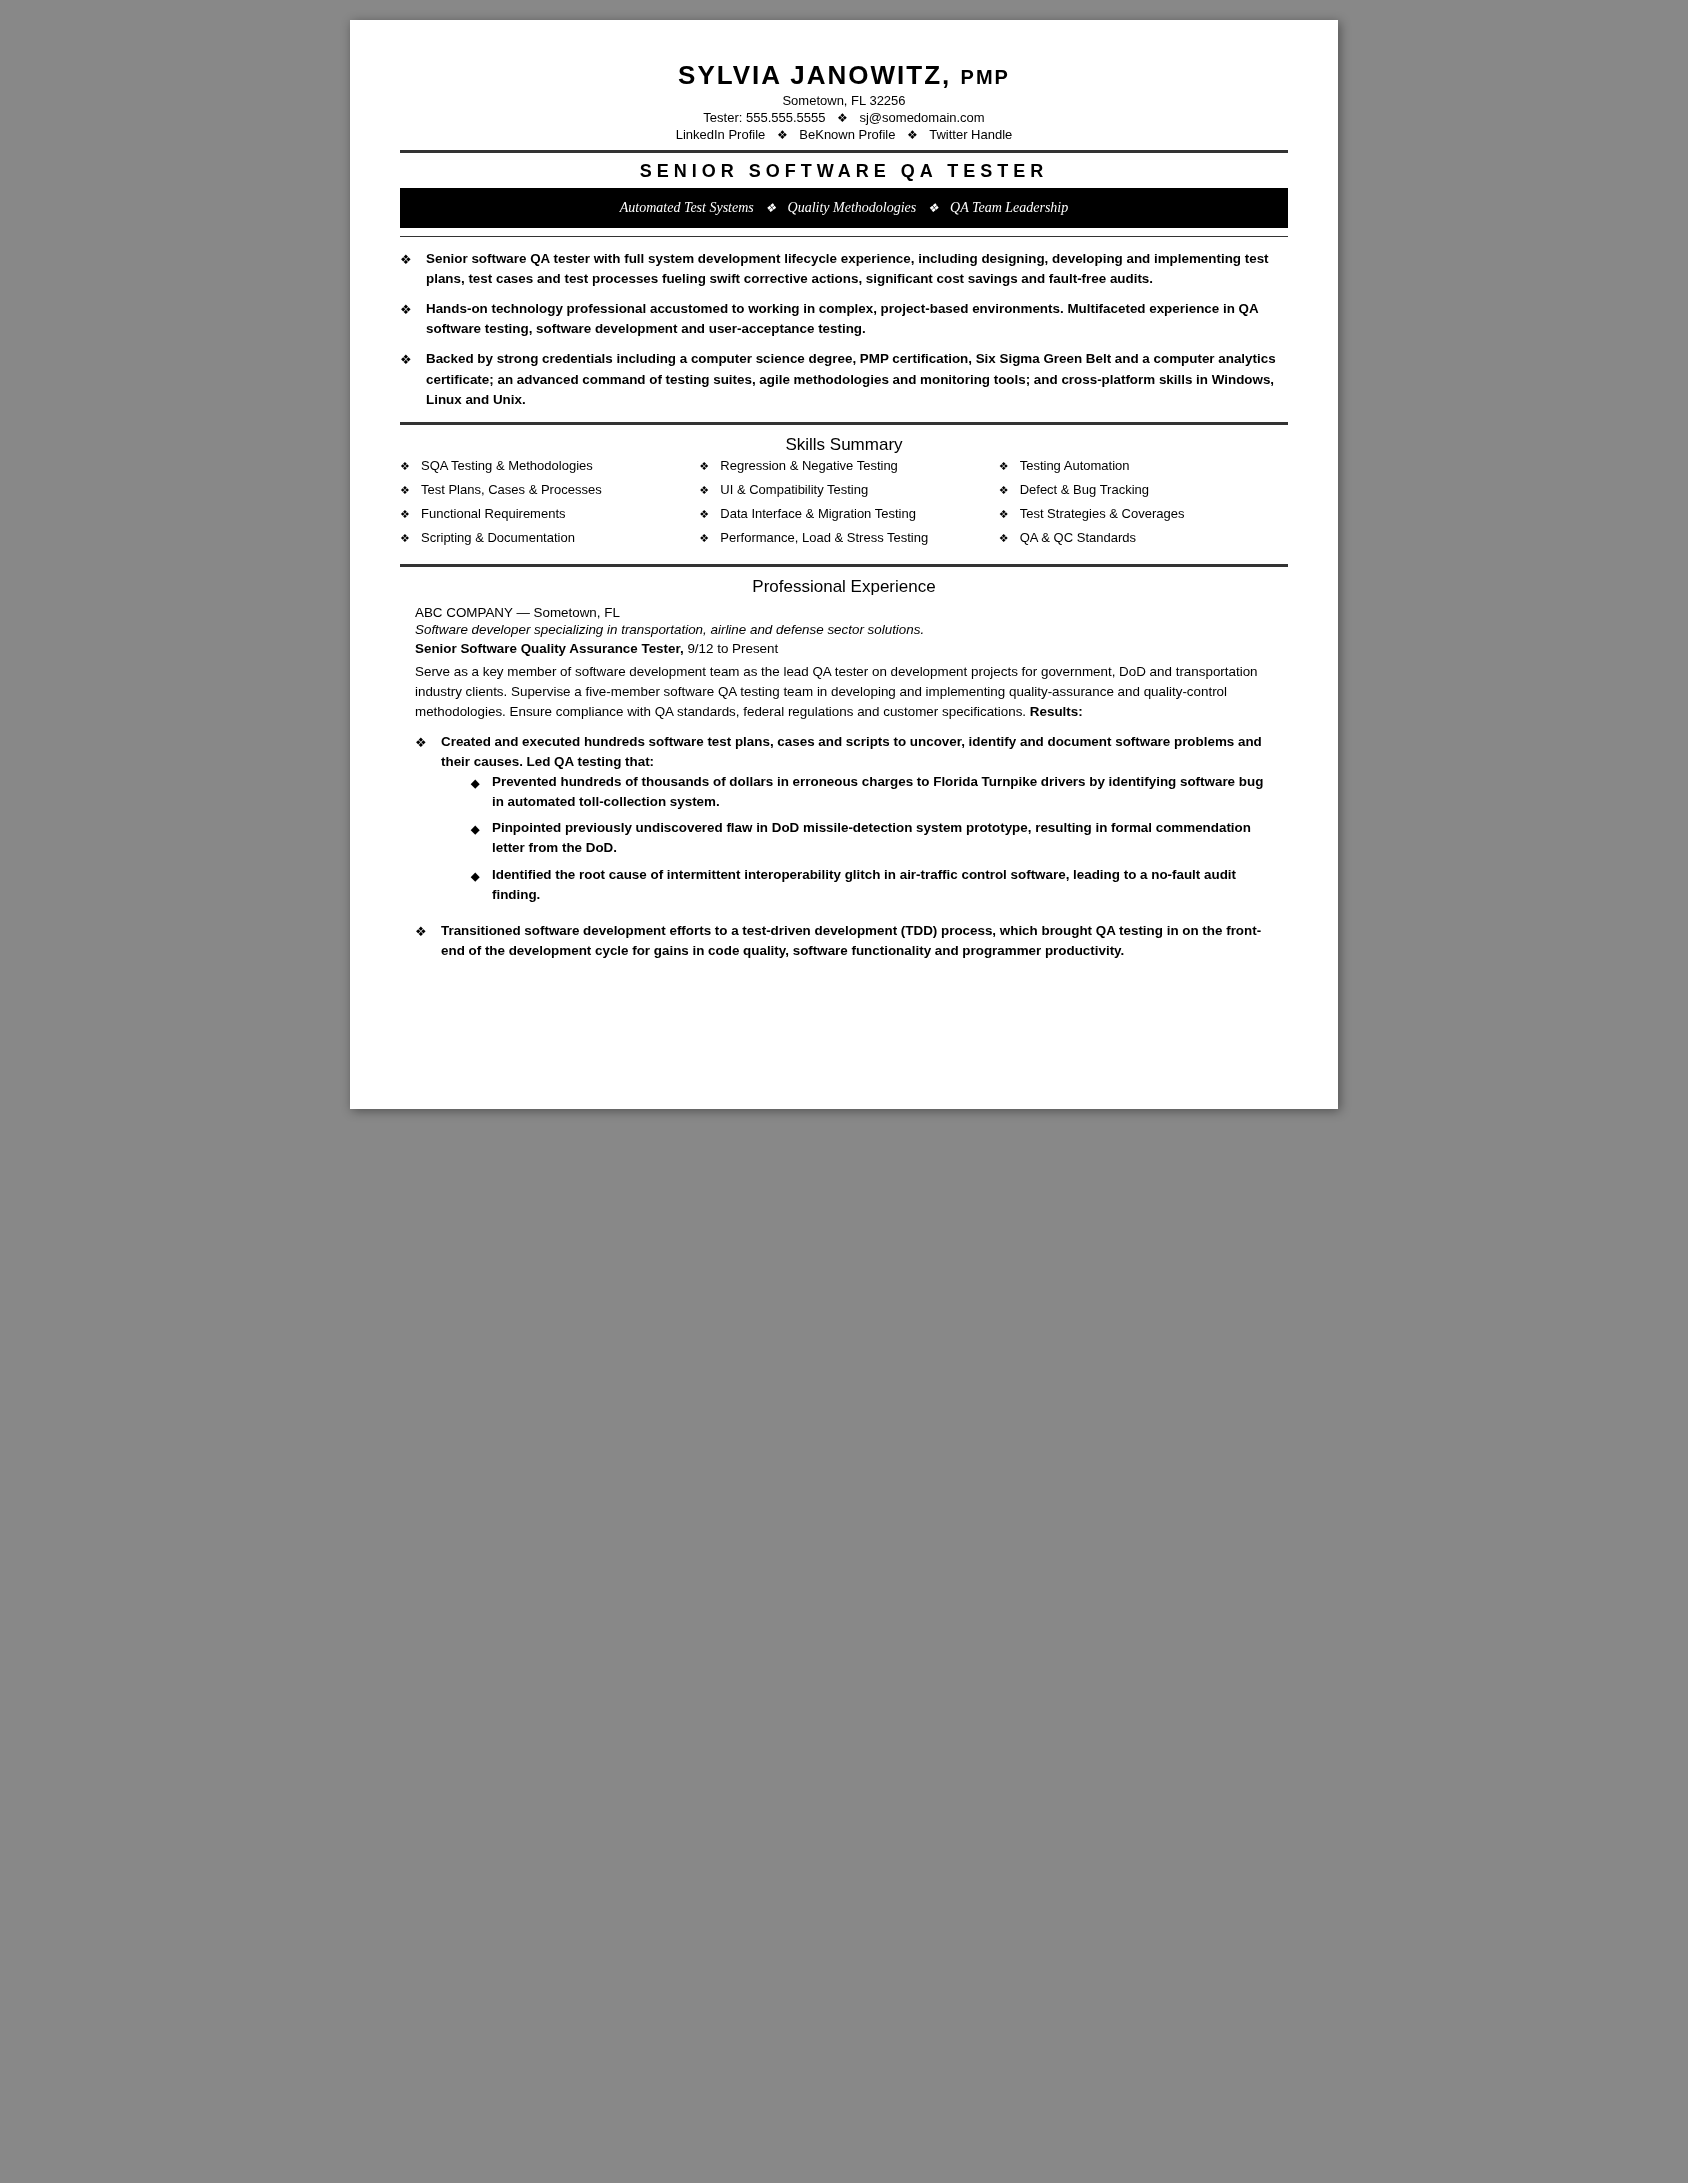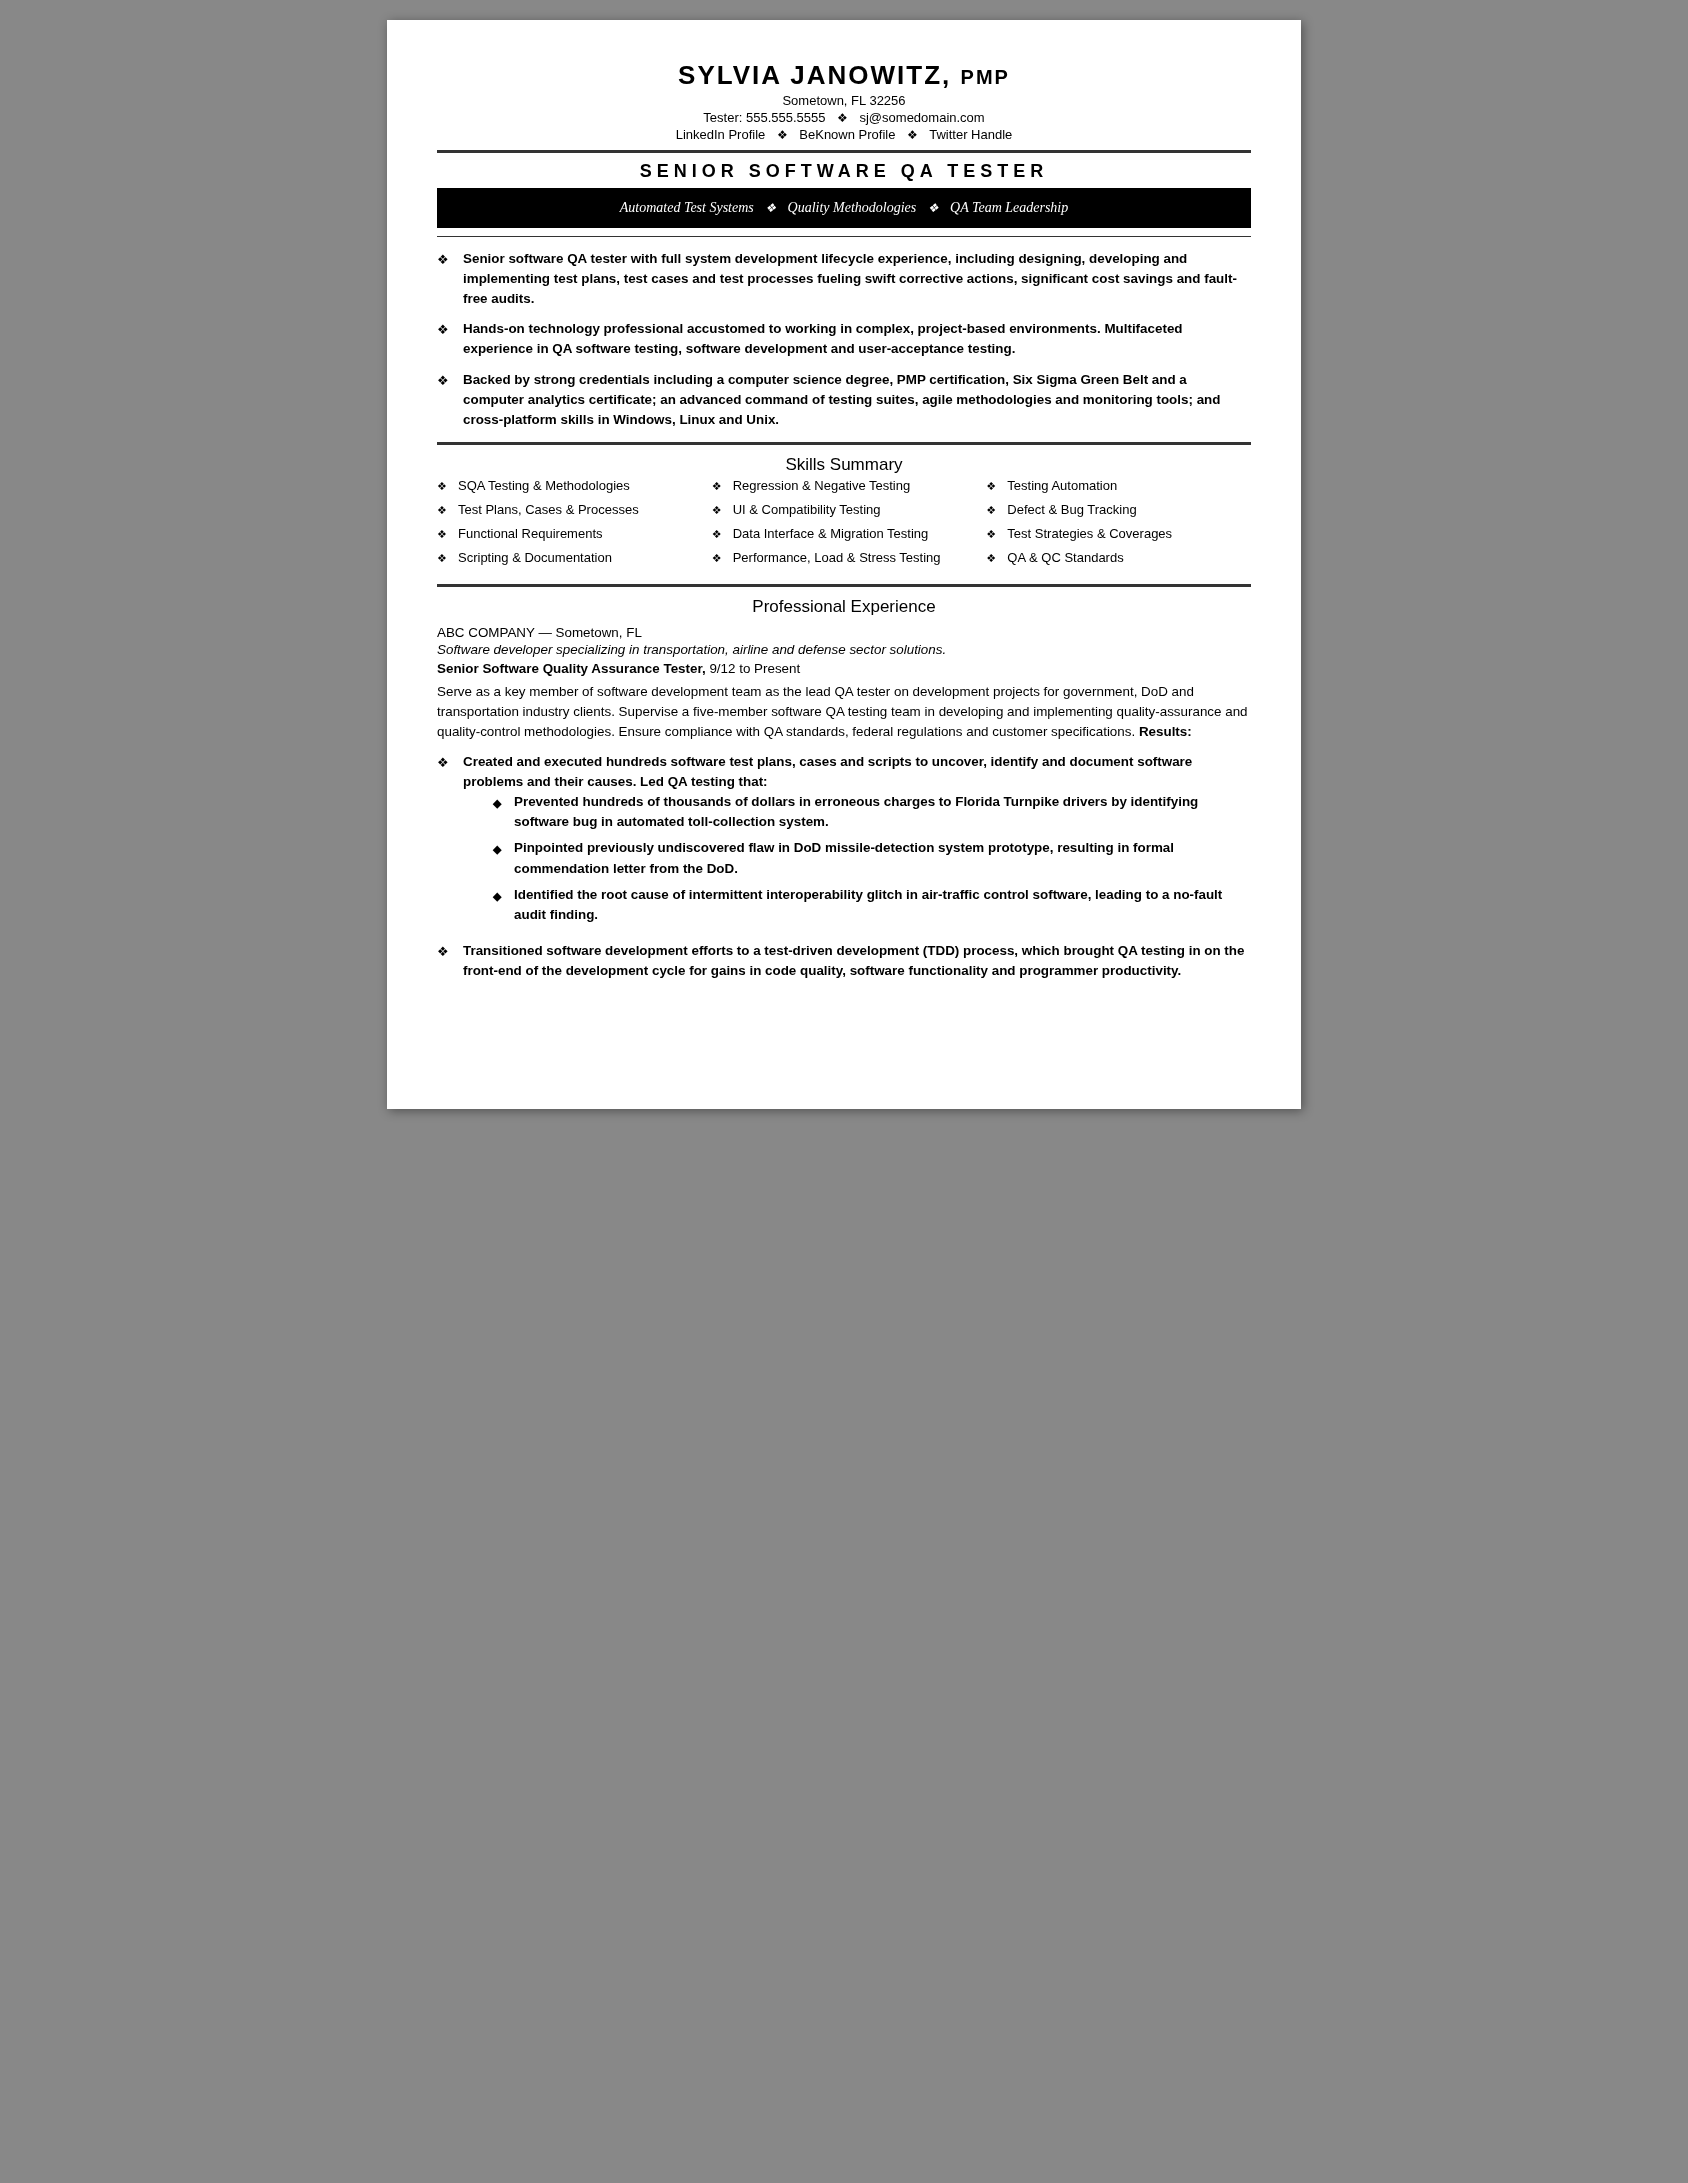--- a/index.html
+++ b/index.html
@@ -6,21 +6,21 @@
     body {
       background: #888;
       display: flex;
       justify-content: center;
       align-items: flex-start;
       padding: 20px;
       font-family: Georgia, 'Times New Roman', serif;
     }
     .page {
       background: #fff;
-      width: 914px;
+      width: 988px;
       min-height: 1089px;
       padding: 40px 50px;
       box-shadow: 2px 2px 10px rgba(0,0,0,0.4);
     }
     .header {
       text-align: center;
       margin-bottom: 6px;
     }
     .name {
       font-size: 26px;
@@ -123,21 +123,21 @@
       margin-bottom: 6px;
       line-height: 1.4;
     }
     .skills-col ul li .bdiamond {
       min-width: 16px;
       font-size: 11px;
       margin-right: 5px;
       margin-top: 2px;
     }
     .exp-section {
-      margin: 10px 0;
+      margin: 10px 15px;
     }
     .exp-title {
       text-align: center;
       font-size: 17px;
       font-weight: normal;
       font-family: Arial, sans-serif;
       margin-bottom: 8px;
     }
     .company-line {
       font-size: 13.4px;

